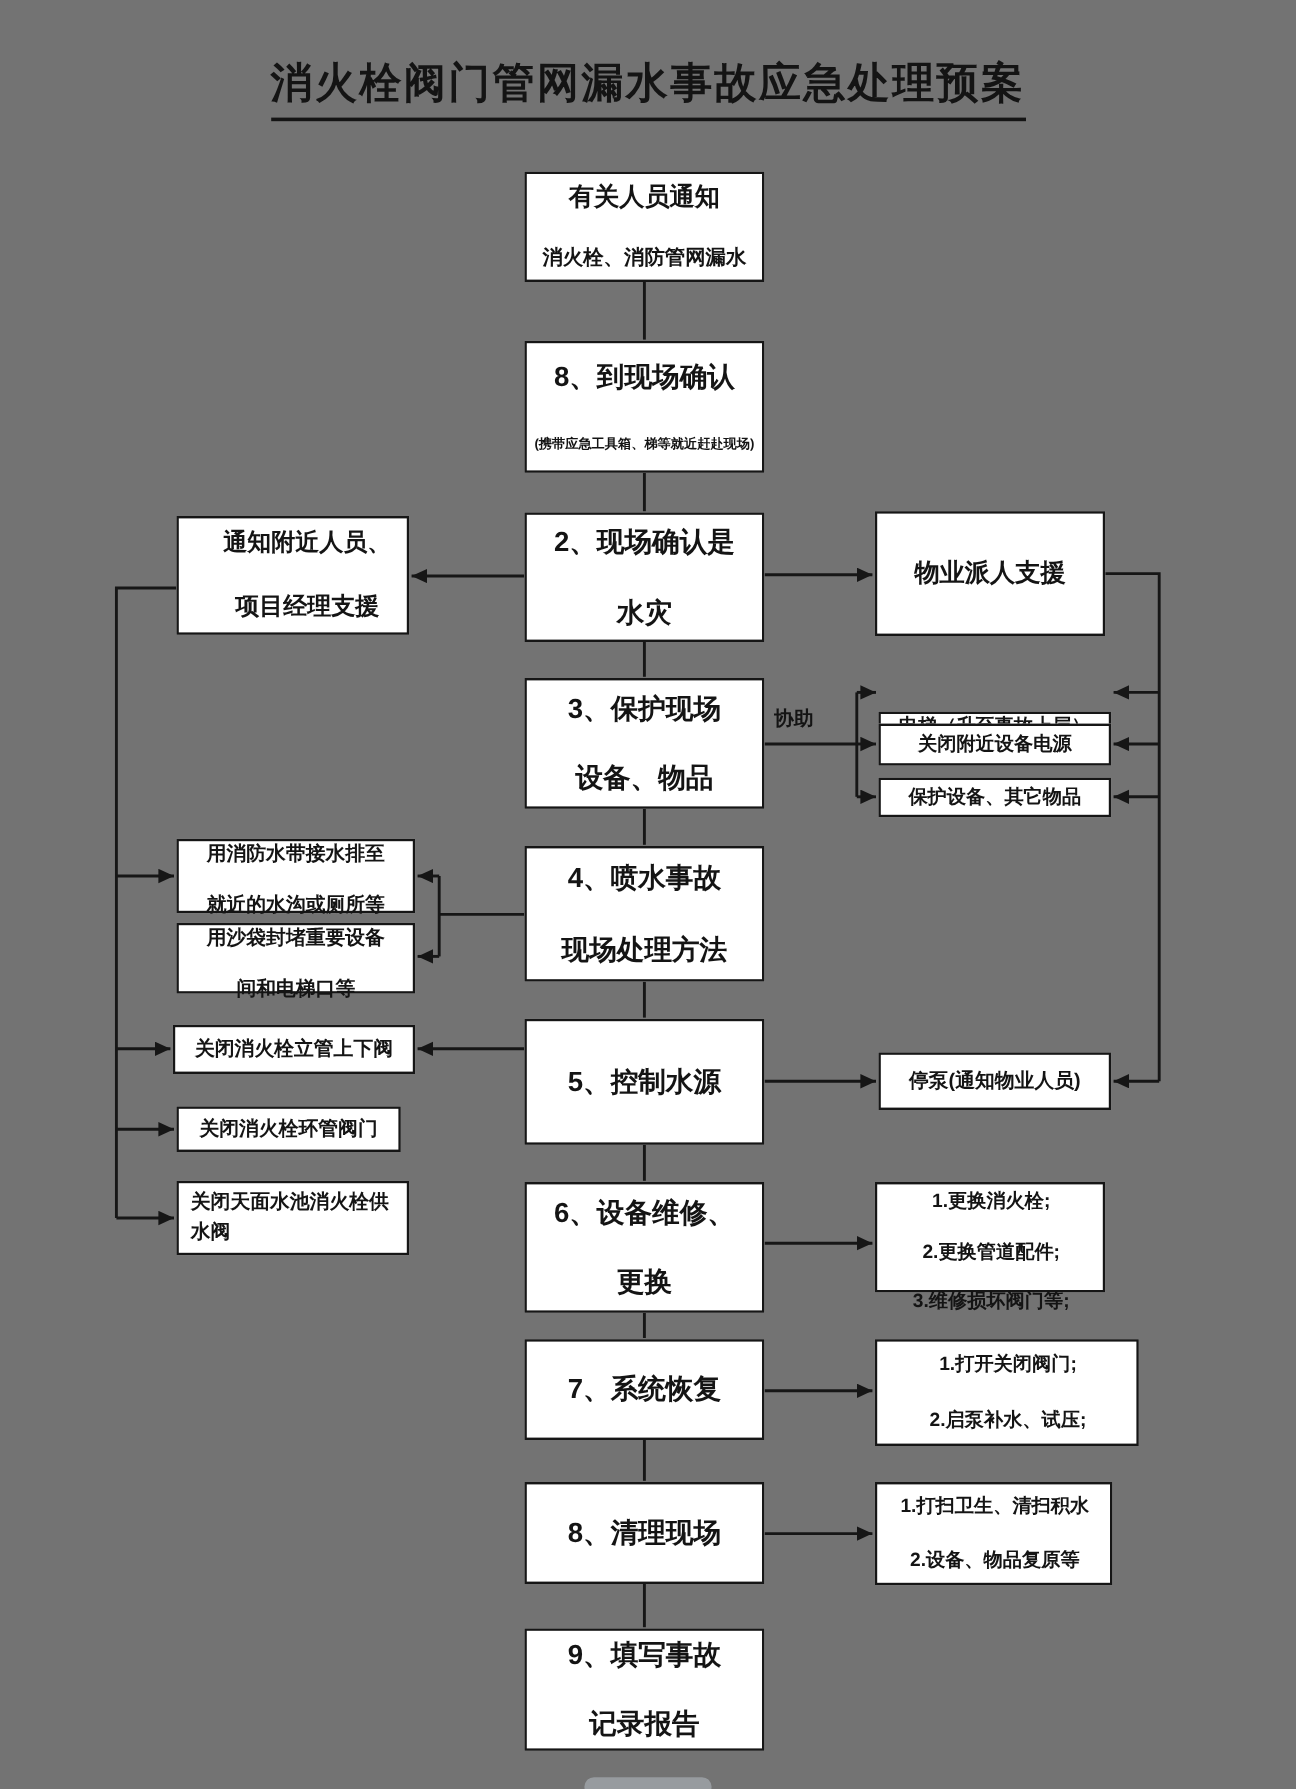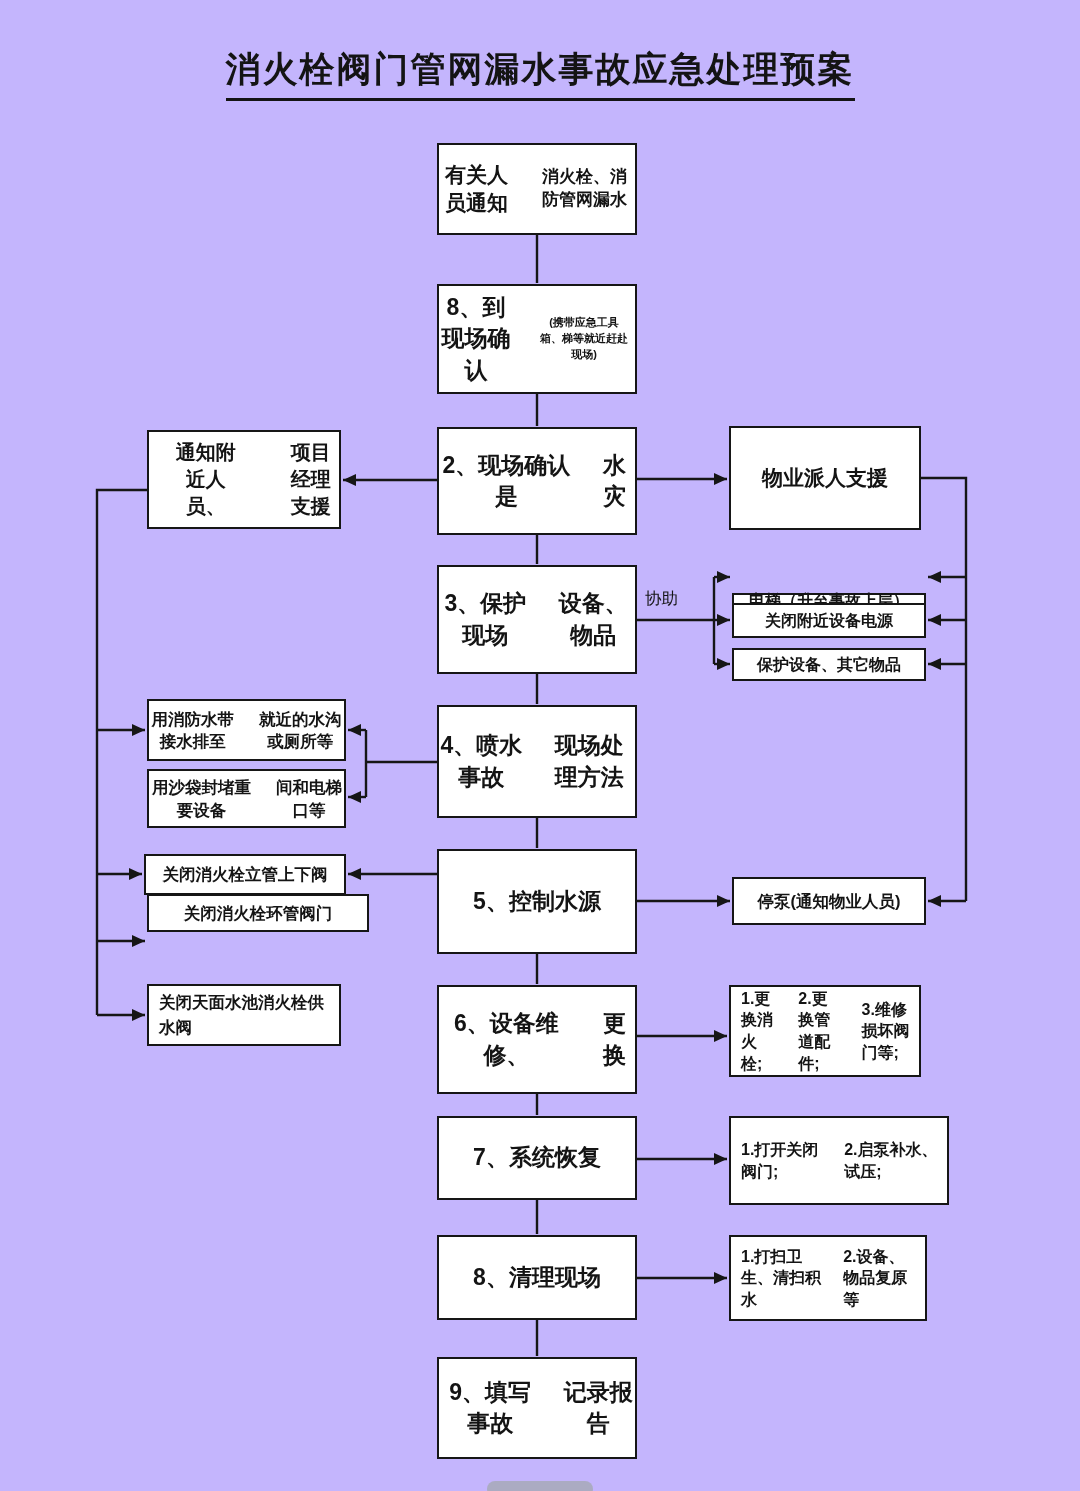--- a/index.html
+++ b/index.html
@@ -6,21 +6,21 @@
     margin: 0;
     padding: 0;
     background: #e9e9e9;
     font-family: "Liberation Sans", "DejaVu Sans", sans-serif;
   }
   #canvas {
     position: relative;
     width: 1080px;
     height: 1491px;
     margin: 0 auto;
-    background: #c4b5fd;
+    background: #737373;
     overflow: hidden;
     color: #141414;
   }
   .title {
     position: absolute;
     left: 0; top: 46px;
     width: 100%;
     text-align: center;
   }
   .title span {
@@ -30,21 +30,21 @@
     letter-spacing: 2px;
     border-bottom: 3px solid #141414;
     padding-bottom: 5px;
   }
   .box {
     position: absolute;
     border: 2.5px solid #161616;
     background: #ffffff;
     box-sizing: border-box;
     display: flex;
-    flex-direction: row;
+    flex-direction: column;
     justify-content: space-evenly;
     align-items: center;
     text-align: center;
     font-weight: 700;
     line-height: 1.35;
     gap: 20px;
   }
   .box.left-align {
     align-items: center;
     text-align: left;
@@ -68,21 +68,21 @@
   }
   svg.connectors {
     position: absolute;
     left: 0; top: 0;
     pointer-events: none;
   }
   .assist {
     position: absolute;
     left: 645px; top: 588px;
     font-size: 16.5px;
-    font-weight: 400;
+    font-weight: 700;
   }
   .bottom-artifact {
     position: absolute;
     left: 487px; top: 1481px;
     width: 106px; height: 16px;
     background: #a3a8ad;
     border-radius: 8px;
     opacity: 0.75;
   }
 </style>
@@ -221,21 +221,21 @@
 
   <div class="box" style="left:147px;top:769px;width:199px;height:59px">
     <div class="t165">用沙袋封堵重要设备</div>
     <div class="t165">间和电梯口等</div>
   </div>
 
   <div class="box" style="left:144px;top:854px;width:202px;height:41px">
     <div class="t165">关闭消火栓立管上下阀</div>
   </div>
 
-  <div class="box" style="left:147px;top:894px;width:222px;height:38px">
+  <div class="box" style="left:147px;top:922px;width:187px;height:38px">
     <div class="t165">关闭消火栓环管阀门</div>
   </div>
 
   <div class="box left-align" style="left:147px;top:984px;width:194px;height:62px">
     <div class="wrap2" style="padding:0">关闭天面水池消火栓供水阀</div>
   </div>
 
   <div class="box" style="left:729px;top:426px;width:192px;height:104px">
     <div class="t21">物业派人支援</div>
   </div>

